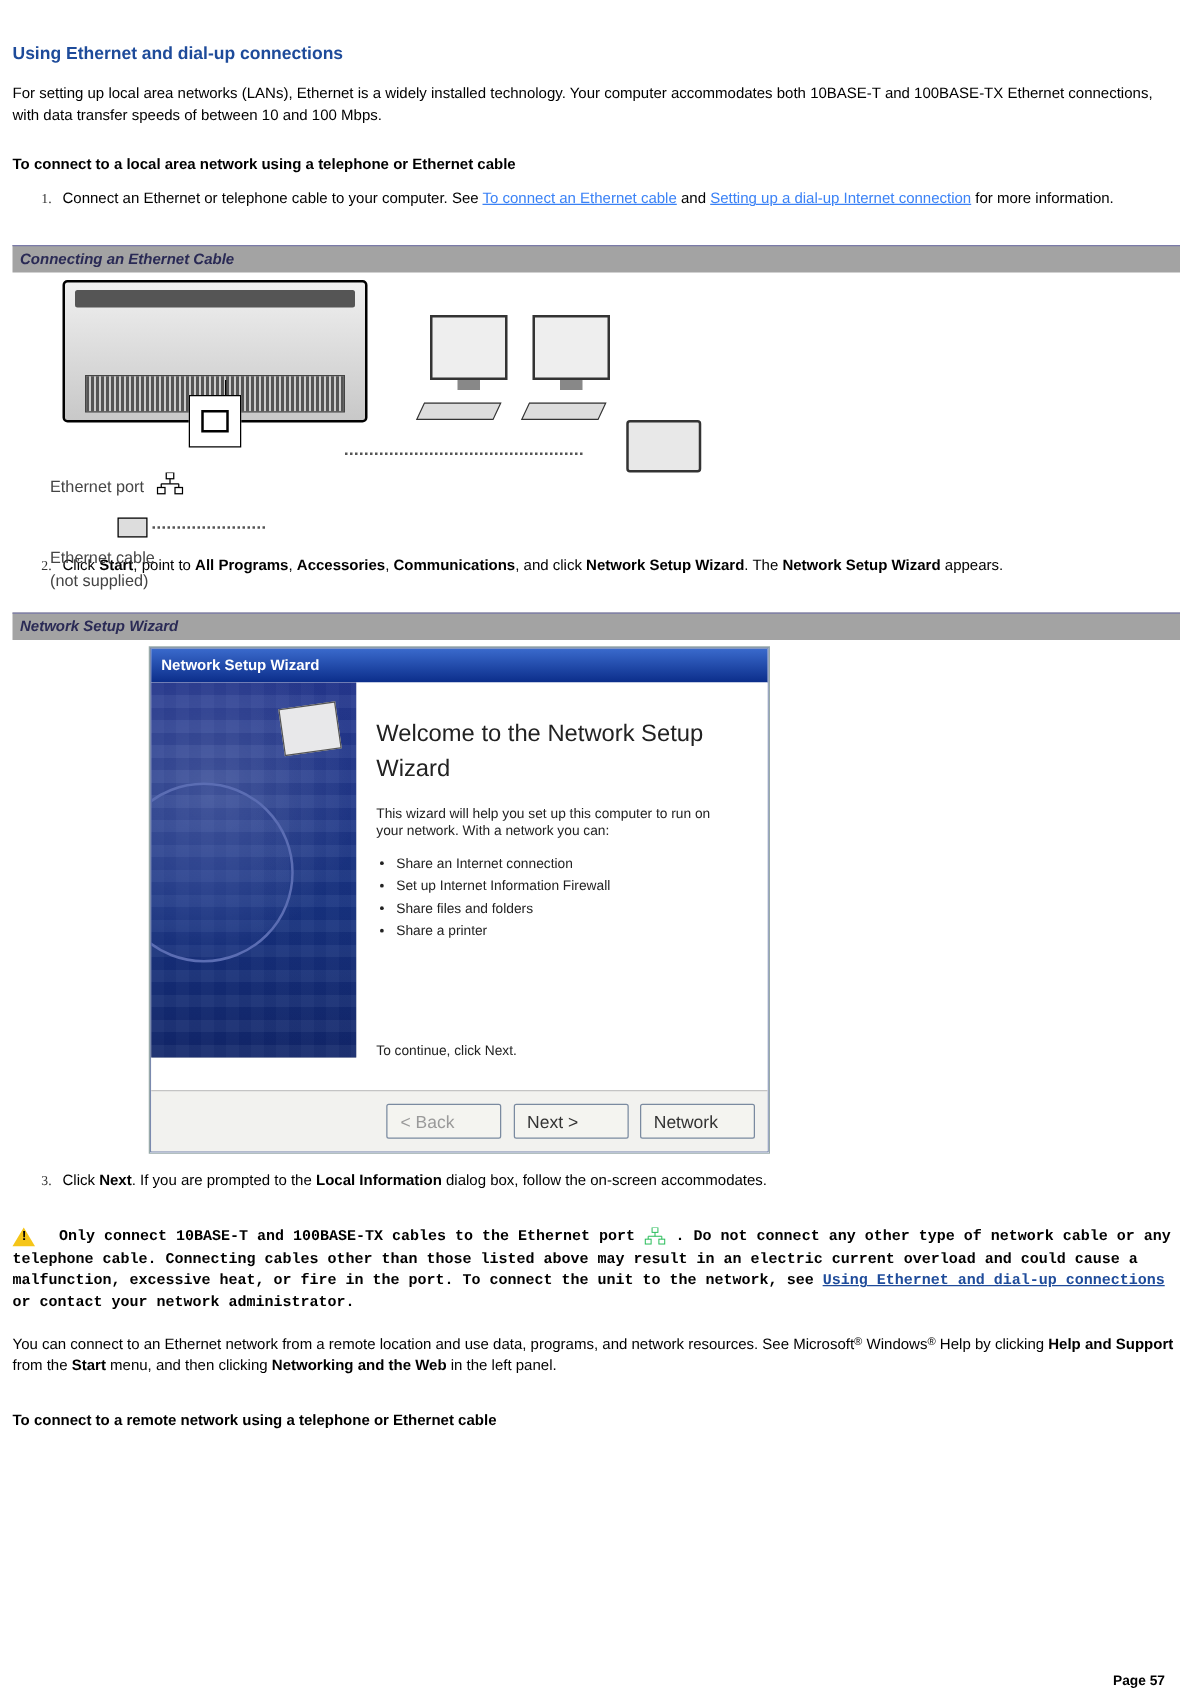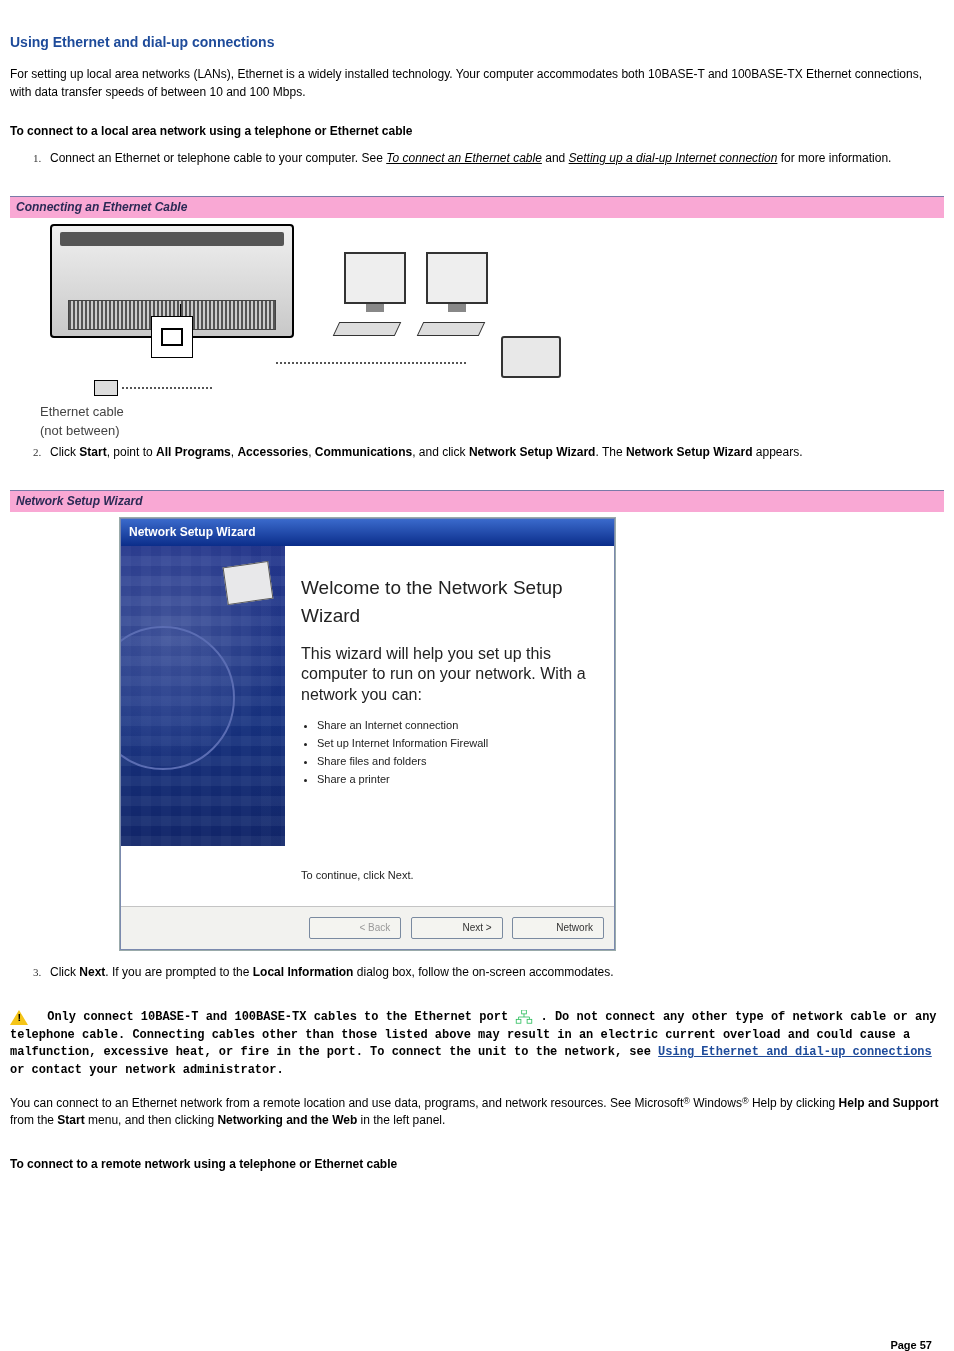--- a/index.html
+++ b/index.html
@@ -33,26 +33,25 @@
   ol li {
     padding-left: 6px;
     margin-bottom: 4px;
   }
   ol li::marker {
     font-family: Georgia, 'Times New Roman', serif;
     font-size: 11px;
     color: #333;
   }
   a.inline-link {
-    color: #000000;
+    color: #3b82f6;
     text-decoration: underline;
-    font-style: italic;
   }
   .caption-bar {
-    background: #f9a8d4;
+    background: #a3a3a3;
     border-top: 1px solid #7a7aa8;
     padding: 2px 6px;
     font-weight: bold;
     font-style: italic;
     font-size: 12px;
     color: #2a2a55;
     margin: 0 0 6px 0;
   }
   
   .fig-container {
@@ -157,32 +156,32 @@
   .wiz-side-globe {
     position: absolute; top: 80px; left: -30px; width: 140px; height: 140px;
     border-radius: 50%; border: 2px solid #5b6db3;
     background: radial-gradient(circle, rgba(60,80,160,0.3), transparent);
   }
   .wiz-main { flex: 1; padding: 28px 16px 8px 16px; }
   .wiz-h {
     font-family: Tahoma, Arial; font-size: 19px; color: #222;
     margin: 0 0 14px 0; font-weight: normal;
   }
-  .wiz-p { font-size: 16px; color: #222; margin: 0 12px 12px 0; line-height: 1.3; }
+  .wiz-p { font-size: 11px; color: #222; margin: 0 12px 12px 0; line-height: 1.3; }
   .wiz-list { margin: 0 0 80px 0; padding-left: 16px; font-size: 11px; color: #222; }
   .wiz-list li { margin-bottom: 2px; }
   .wiz-cont { font-size: 11px; color: #222; }
   .wiz-buttons {
     border-top: 1px solid #c4c4c4;
     background: #f2f2ef;
     padding: 10px; text-align: right;
   }
   .wiz-btn {
-    display: inline-block; min-width: 70px; text-align: right;
-    font-size: 10px; padding: 3px 10px; margin-left: 6px;
+    display: inline-block; min-width: 70px; text-align: left;
+    font-size: 14px; padding: 3px 10px; margin-left: 6px;
     border: 1px solid #7a8aa0; background: #f4f4f0; color: #333;
     border-radius: 2px;
   }
   .wiz-btn.disabled { color: #9a9a9a; }
   
   .warn-icon {
     display: inline-block; width: 0; height: 0;
     border-left: 9px solid transparent; border-right: 9px solid transparent;
     border-bottom: 15px solid #f5c518; position: relative; vertical-align: middle;
     margin-right: 12px;
@@ -223,27 +222,41 @@
   <div class="laptop-wrap">
     <div class="laptop-body">
       <div class="laptop-edge"></div>
       <div class="laptop-grill"></div>
       <div class="callout-line"></div>
       <div class="port-inset">
         <div class="port-jack"></div>
       </div>
     </div>
     <div class="labels">
+      <div>
+        <span>Ethernet port</span>
+        <span class="net-icon">
+          <svg width="22" height="18" viewBox="0 0 22 18">
+            <rect x="8" y="0" width="6" height="5" fill="none" stroke="#000"></rect>
+            <rect x="1" y="12" width="6" height="5" fill="none" stroke="#000"></rect>
+            <rect x="15" y="12" width="6" height="5" fill="none" stroke="#000"></rect>
+            <line x1="11" y1="5" x2="11" y2="9" stroke="#000"></line>
+            <line x1="4" y1="9" x2="18" y2="9" stroke="#000"></line>
+            <line x1="4" y1="9" x2="4" y2="12" stroke="#000"></line>
+            <line x1="18" y1="9" x2="18" y2="12" stroke="#000"></line>
+          </svg>
+        </span>
+      </div>
       <div style="margin-top:10px;">
         <span class="cable-plug"></span>
         <span style="display:inline-block; width:90px; border-top:2px dotted #555; vertical-align:middle;"></span>
       </div>
       <div class="cable-lbl">
         <span>Ethernet cable</span><br>
-        <span>(not between)</span>
+        <span>(not supplied)</span>
       </div>
     </div>
   </div>
   <div class="desk-wrap">
     <div class="desk-scene">
       <div class="monitor"></div>
       <div class="monitor2"></div>
       <div class="kbd k1"></div>
       <div class="kbd k2"></div>
       <div class="printer"></div>

